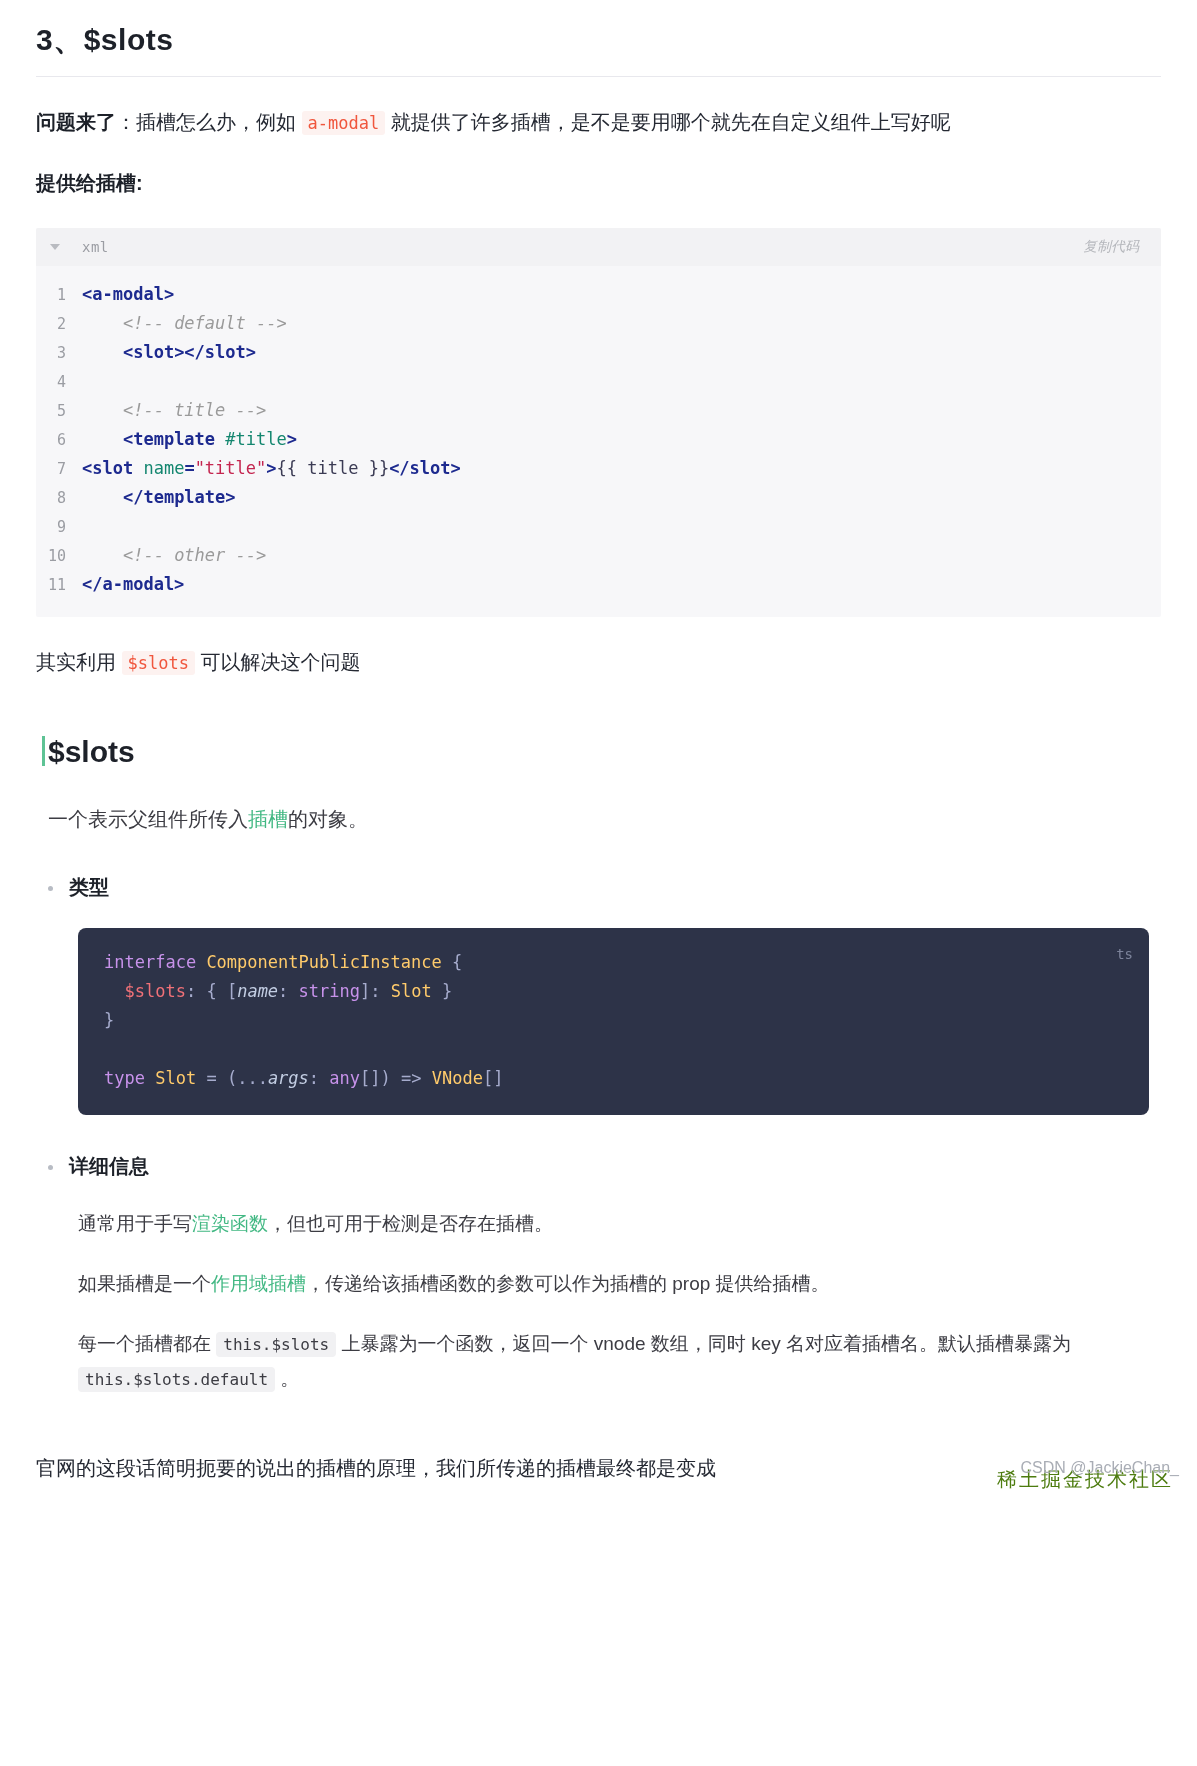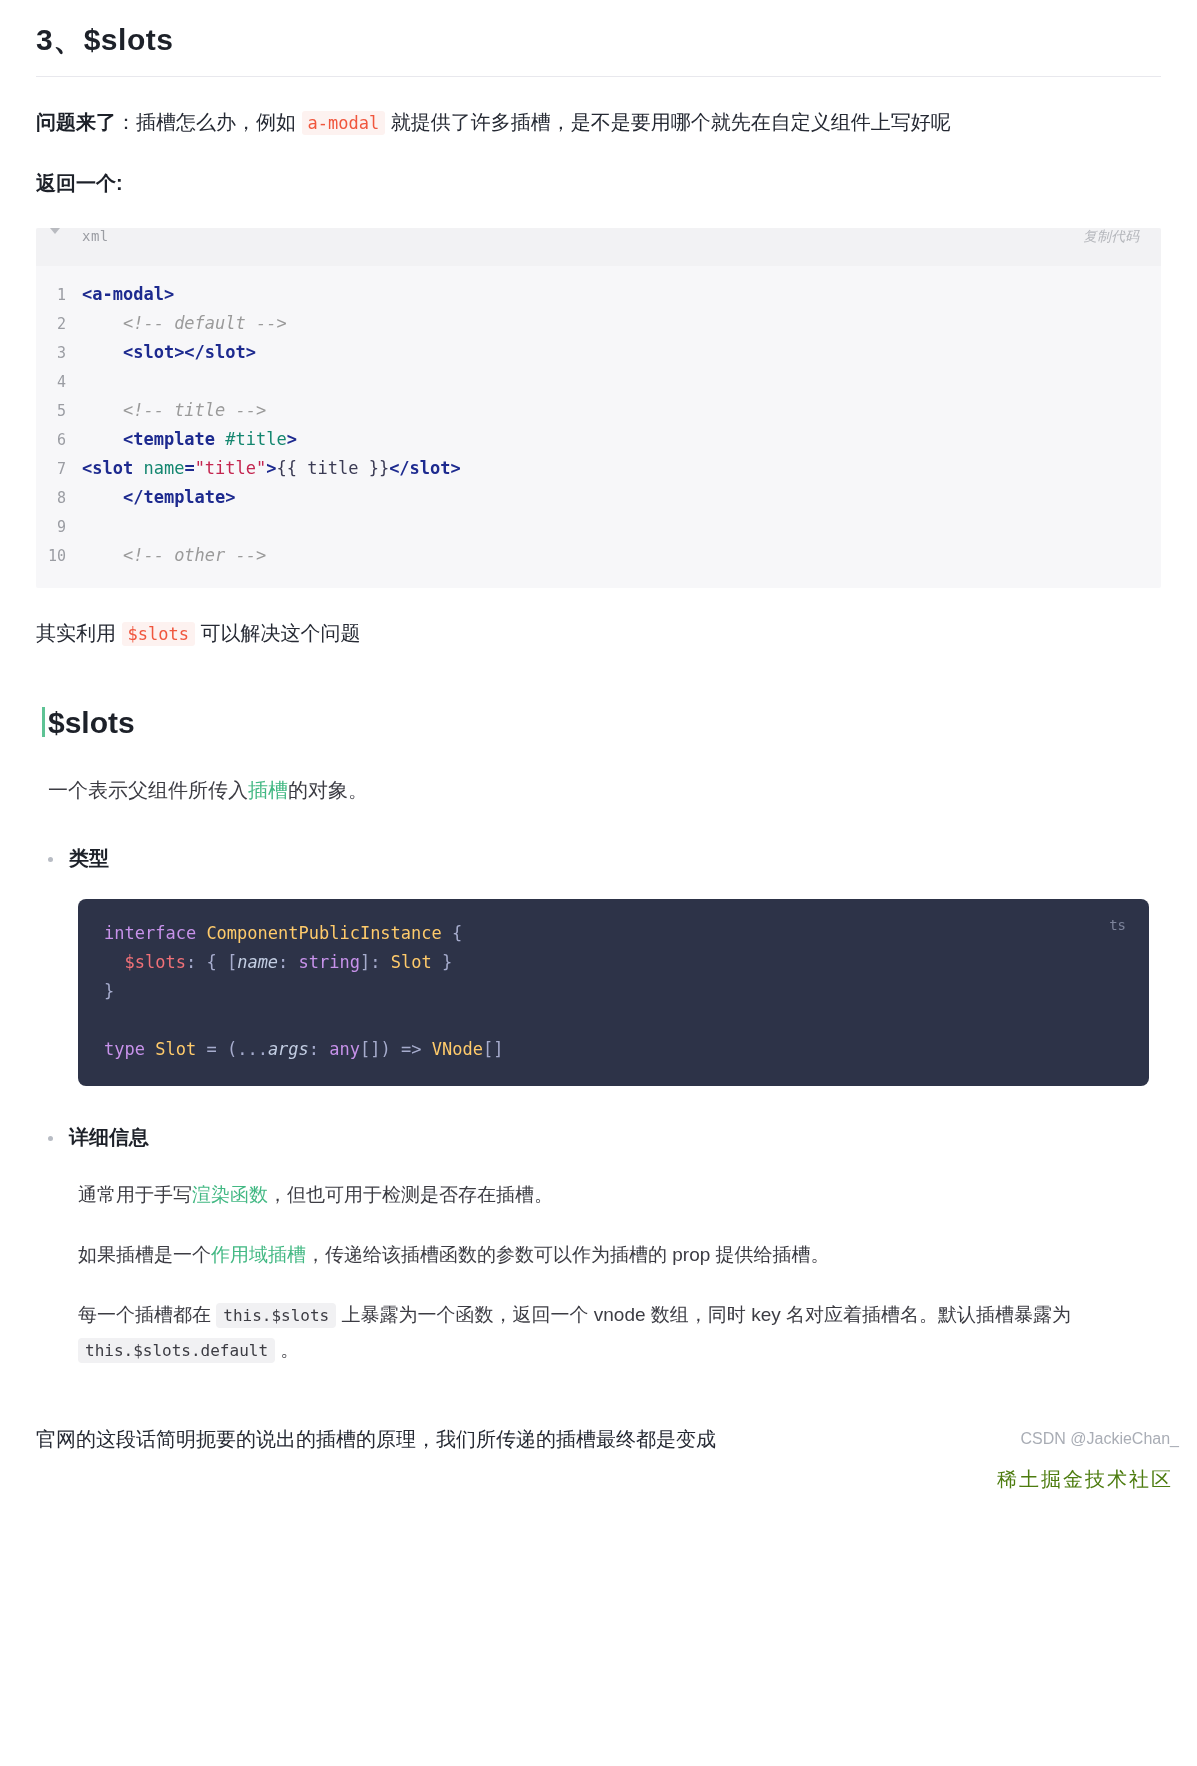--- a/index.html
+++ b/index.html
@@ -55,20 +55,21 @@
   .codeblock-light {
     margin: 28px 36px 0 36px;
     background: #f7f7f9;
     border-radius: 2px;
     overflow: hidden;
   }
   .cb-head {
     height: 38px;
     background: #f2f2f4;
     display: flex;
+    align-items: center;
     padding: 0 22px 0 14px;
     font-family: "DejaVu Sans Mono", "Liberation Mono", monospace;
     font-size: 14px;
     color: #9b9da3;
   }
   .cb-caret {
     width: 0; height: 0;
     border-left: 5px solid transparent;
     border-right: 5px solid transparent;
     border-top: 6px solid #b9bbc0;
@@ -150,21 +151,21 @@
     background: #2d3348;
     border-radius: 8px;
     padding: 20px 26px 22px 26px;
     position: relative;
     font-family: "DejaVu Sans Mono", "Liberation Mono", monospace;
     font-size: 17px;
     line-height: 29px;
   }
   .cb-dark-lang {
     position: absolute;
-    top: 12px; right: 23px;
+    top: 12px; right: 16px;
     font-size: 14px;
     color: #7d849b;
   }
   .dline { white-space: pre; color: #cdd3e0; }
   .d-kw   { color: #c792ea; }
   .d-type { color: #ffcb6b; }
   .d-prop { color: #f07178; }
   .d-param{ color: #c3cee3; font-style: italic; }
   .d-punc { color: #a6accd; }
 
@@ -219,21 +220,21 @@
 <div class="page">
 
   <div class="h-main">3、$slots</div>
   <hr class="hr-under-title">
 
   <p class="para">
     <span class="bold">问题来了</span><span>：插槽怎么办，例如 </span><code class="inline">a-modal</code><span> 就提供了许多插槽，是不是要用哪个就先在自定义组件上写好呢</span>
   </p>
 
   <p class="para tight">
-    <span class="bold">返回一个:</span>
+    <span class="bold">提供给插槽:</span>
   </p>
 
   <div class="codeblock-light">
     <div class="cb-head">
       <span class="cb-caret"></span>
       <span class="cb-lang">xml</span>
       <span class="cb-copy">复制代码</span>
     </div>
     <div class="cb-body">
 
@@ -280,20 +281,24 @@
       <div class="cline">
         <span class="cnum">9</span>
         <span class="ctext"> </span>
       </div>
 
       <div class="cline">
         <span class="cnum">10</span>
         <span class="ctext">    <span class="cmt">&lt;!-- other --&gt;</span></span>
       </div>
 
+      <div class="cline">
+        <span class="cnum">11</span>
+        <span class="ctext"><span class="tag">&lt;/a-modal&gt;</span></span>
+      </div>
 
     </div>
   </div>
 
 
   <p class="para">
     <span>其实利用 </span><code class="inline">$slots</code><span> 可以解决这个问题</span>
   </p>
 
   <div class="doc-h2">$slots</div>

